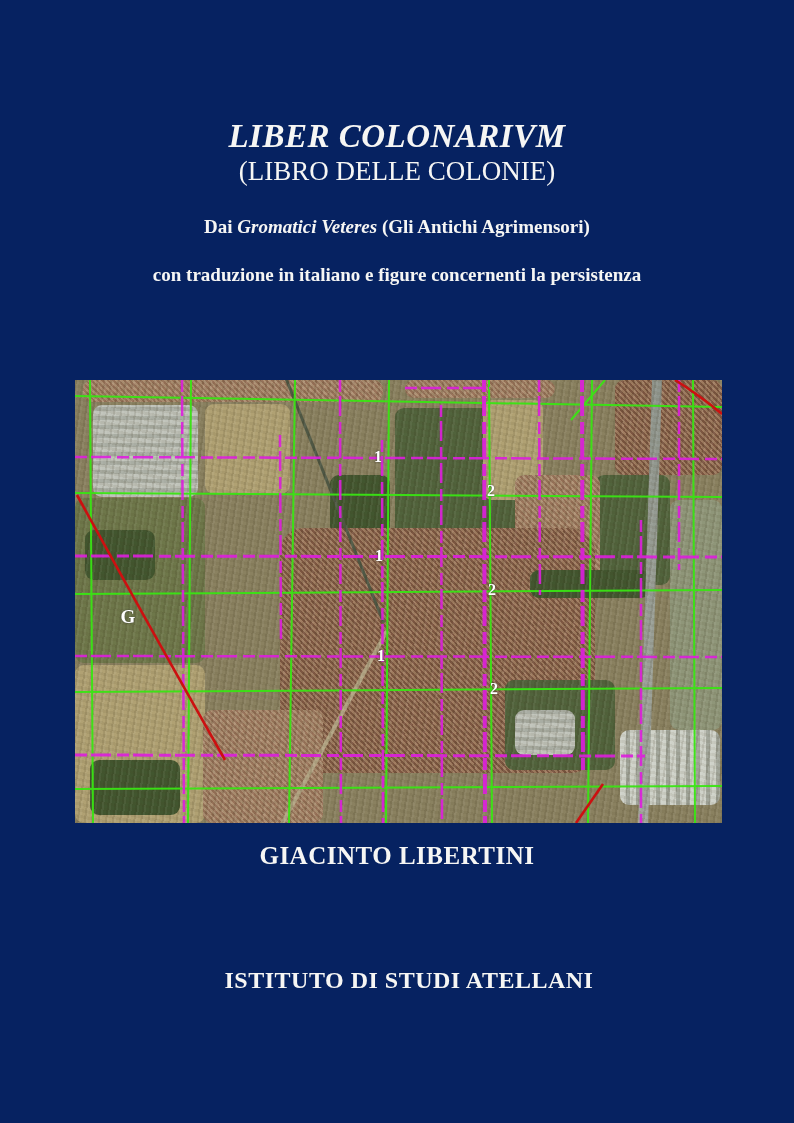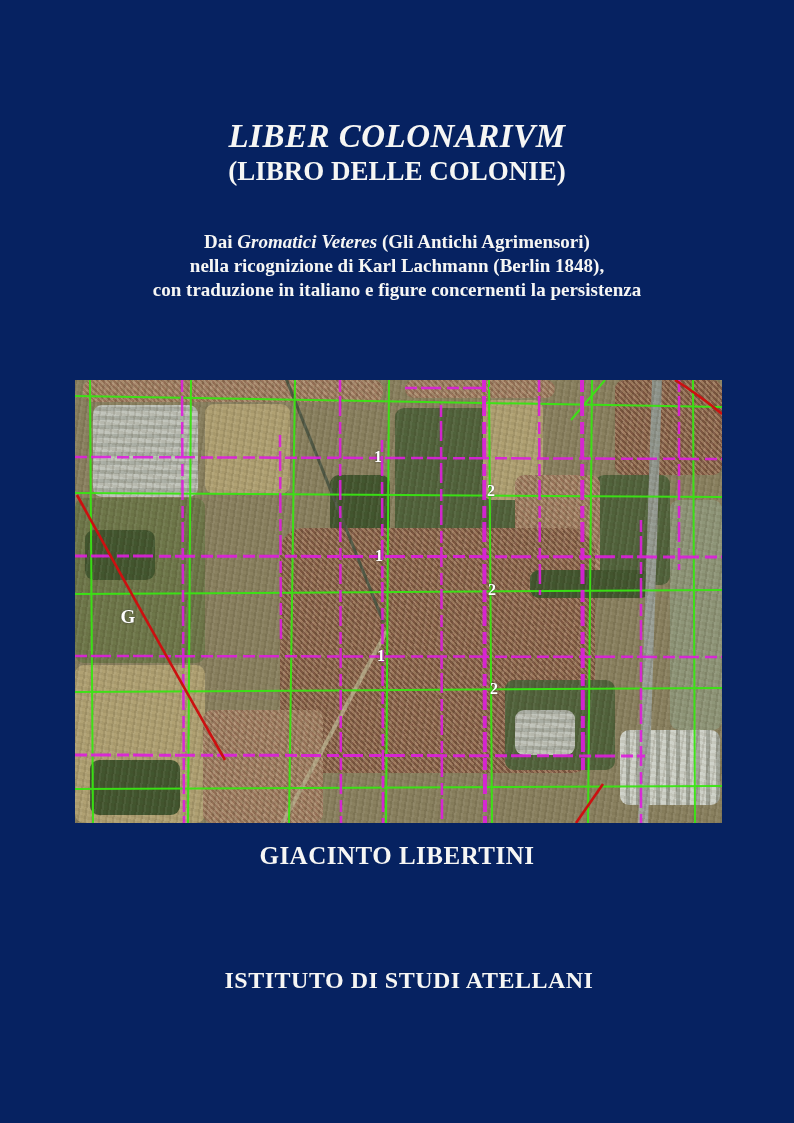--- a/index.html
+++ b/index.html
@@ -3,22 +3,22 @@
 <meta charset="utf-8">
 <style>
   html,body { margin:0; padding:0; background:#062261; }
   .cover {
     position:relative; width:794px; height:1123px; overflow:hidden;
     background:#062261; color:#f6f6f4;
     font-family:"Liberation Serif", serif;
   }
   .center { position:absolute; left:0; width:100%; text-align:center; margin:0; }
   .title-main { top:118px; font-size:33px; font-weight:bold; font-style:italic; letter-spacing:.5px; }
-  .title-sub  { top:156px; font-size:27px; font-weight:bold; }
-  .subtitle   { top:215px; font-size:19px; font-weight:bold; line-height:24px;margin-top:15px; }
+  .title-sub  { top:156px; font-size:27px; font-weight:normal; }
+  .subtitle   { top:215px; font-size:19px; font-weight:bold; line-height:24px; }
   .byline     { top:872px; font-size:18px; font-weight:bold; }
   .editor     { top:842px; font-size:25px; font-weight:bold; letter-spacing:.5px; }
   .publisher  { top:967px; font-size:24px; font-weight:bold; letter-spacing:.5px;padding-left:12px; }
 
   
   .map {
     position:absolute; left:75px; top:380px; width:647px; height:443px;
     background:#8a8160; overflow:hidden;
   }
   .patch { position:absolute; border-radius:9px; }
@@ -55,21 +55,21 @@
 </head>
 <body>
 
 <div class="cover">
 
   <h1 class="center title-main">LIBER COLONARIVM</h1>
   <h2 class="center title-sub">(LIBRO DELLE COLONIE)</h2>
 
   <p class="center subtitle">
     <span><span>Dai </span><i>Gromatici Veteres</i><span> (Gli Antichi Agrimensori)</span></span><br>
-    <span>nella ricognizione di Karl Lachmann (Berlin 1848),</span><br>
+    <br>
     <span>con traduzione in italiano e figure concernenti la persistenza</span><br>
   </p>
 
   <div class="map">
 
     <div class="patch urban-light" style="left:8px;top:0;width:300px;height:22px;"></div>
     <div class="patch urban-light" style="left:330px;top:0;width:150px;height:18px;"></div>
     <div class="patch industrial" style="left:18px;top:25px;width:105px;height:92px;"></div>
     <div class="patch field-tan" style="left:130px;top:24px;width:85px;height:90px;"></div>
     <div class="patch field-olive" style="left:0;top:118px;width:130px;height:165px;"></div>

